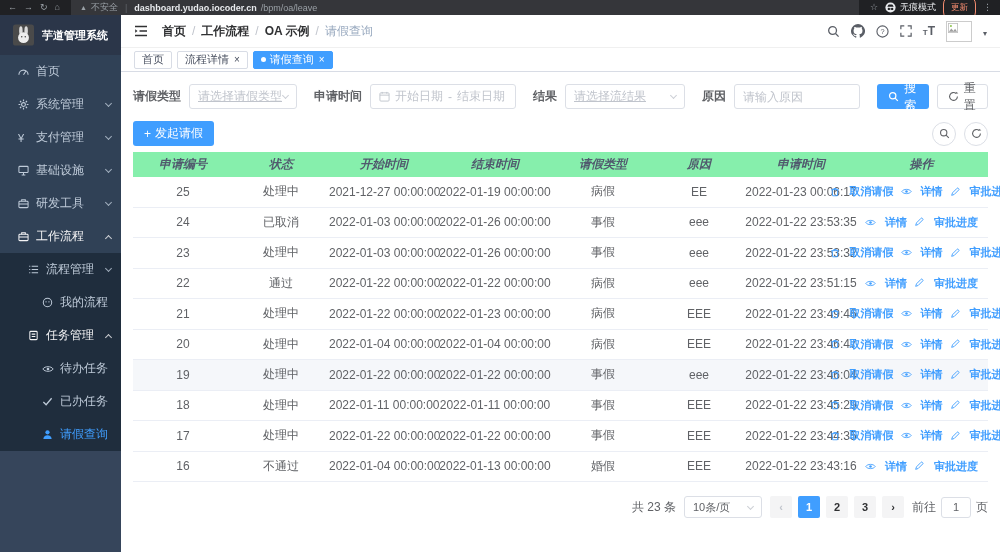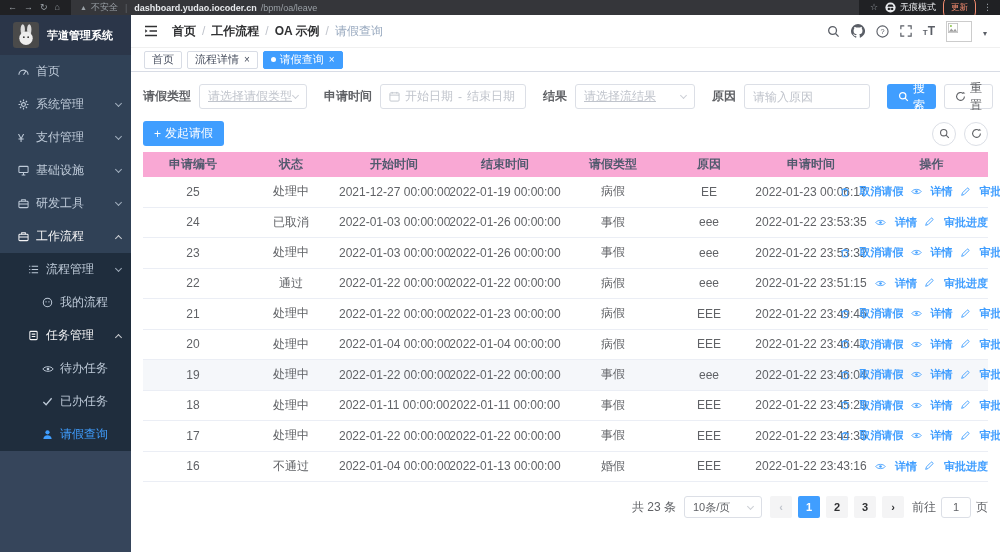--- a/index.html
+++ b/index.html
@@ -12,21 +12,21 @@
   .url-pill{flex:1;height:12px;background:#35363a;border-radius:6px;display:flex;align-items:center;padding:16px 9px;gap:4px;margin:0 4px;font-size:9px;}
   .warn-tri{color:#9aa0a6;font-size:7px;}
   .url-divider{color:#5f6368;margin:0 3px;}
   .url-domain{color:#e8eaed;font-weight:bold;}
   .url-path{color:#9aa0a6;}
   .incog{display:flex;align-items:center;gap:4px;color:#e8eaed;font-size:9px;white-space:nowrap;}
   .update-pill{border:1px solid #f28b6f;color:#f28b6f;border-radius:8px;height:12px;display:flex;align-items:center;padding:11px 7px;font-size:8.5px;cursor:pointer;white-space:nowrap;}
 
   
   .app{display:flex;height:537px;}
-  .sidebar{width:131px;background:#304156;display:flex;flex-direction:column;color:#bfcbd9;flex-shrink:0;}
+  .sidebar{width:121px;background:#304156;display:flex;flex-direction:column;color:#bfcbd9;flex-shrink:0;}
   .logo-row{height:40px;background:#2b3649;display:flex;align-items:center;padding:0 13px;gap:8px;flex-shrink:0;}
   .app-title{color:#fff;font-size:11px;font-weight:bold;white-space:nowrap;}
   .menu-item{height:33px;display:flex;align-items:center;padding:0 10px 0 18px;font-size:12px;cursor:pointer;flex-shrink:0;}
   .menu-item.level1{padding-left:28px;}
   .menu-item.level2{padding-left:42px;}
   .menu-item.dark{background:#1f2d3d;}
   .menu-item.active{color:#409eff;}
   .menu-item.expanded{color:#f4f4f5;}
   .mi-icon{width:18px;display:inline-flex;align-items:center;font-size:11px;flex-shrink:0;}
   .mi-label{flex:1;white-space:nowrap;}
@@ -74,21 +74,21 @@
   .btn{height:25px;border-radius:3px;font-size:12px;display:inline-flex;align-items:center;gap:4px;padding:0 10px;cursor:pointer;border:1px solid transparent;font-family:inherit;}
   .btn-primary{background:#409eff;color:#fff;}
   .btn-default{background:#fff;border-color:#dcdfe6;color:#606266;font-family:Liberation Serif, serif;}
   .btn svg{flex-shrink:0;}
 
   .toolbar-row{margin-top:12px;display:flex;align-items:center;justify-content:space-between;}
   .circle-btns{display:flex;gap:8px;}
   .circle-btn{width:24px;height:24px;border-radius:50%;border:1px solid #dcdfe6;background:#fff;color:#606266;display:flex;align-items:center;justify-content:center;cursor:pointer;}
 
   .table{margin-top:6px;}
-  .thead{display:flex;align-items:center;background:#f9a8d4;height:25px;color:#515a6e;font-weight:600;font-size:12px;}
+  .thead{display:flex;align-items:center;background:#86efac;height:25px;color:#515a6e;font-weight:600;font-size:12px;font-style:italic;}
   .tr{display:flex;align-items:center;height:30.5px;border-bottom:1px solid #ebeef5;font-size:12px;color:#606266;}
   .tr.hl{background:#f5f7fa;}
   .th,.td{text-align:center;white-space:nowrap;flex-shrink:0;}
   .c0{width:100px;}.c1{width:96px;}.c2{width:110px;}.c3{width:112px;}
   .c4{width:104px;}.c5{width:88px;}.c6{width:116px;}.c7{width:125px;}
   .actions-cell{display:flex;justify-content:center;align-items:center;gap:7px;color:#409eff;font-size:11px;font-weight:bold;}
   .action{display:inline-flex;align-items:center;gap:2px;cursor:pointer;}
 
   .pagination{margin-top:14px;display:flex;justify-content:flex-end;align-items:center;gap:8px;color:#606266;font-size:12px;}
   .page-size{width:78px;height:22px;border:1px solid #dcdfe6;border-radius:3px;display:flex;align-items:center;justify-content:space-between;padding:0 8px;font-size:11px;color:#606266;cursor:pointer;}

